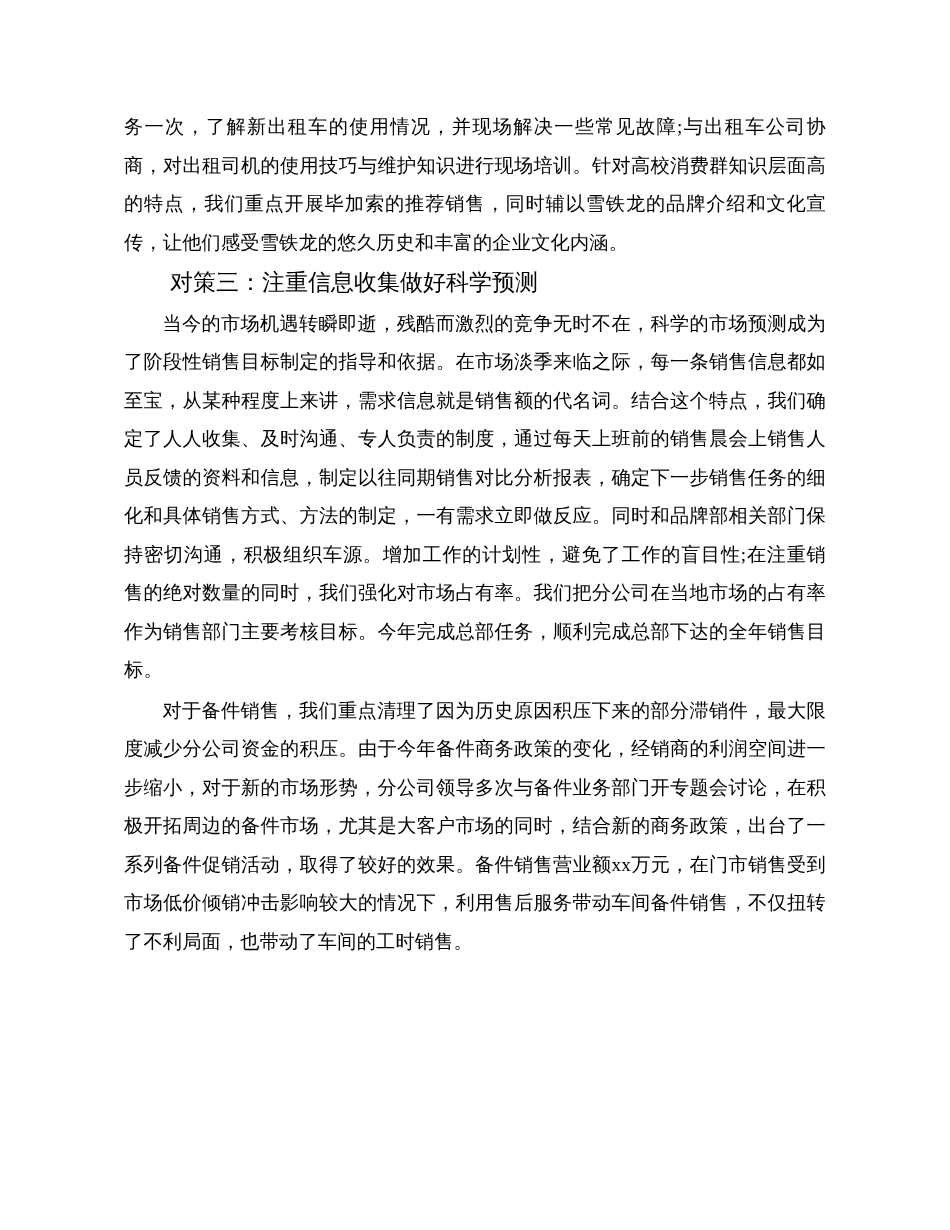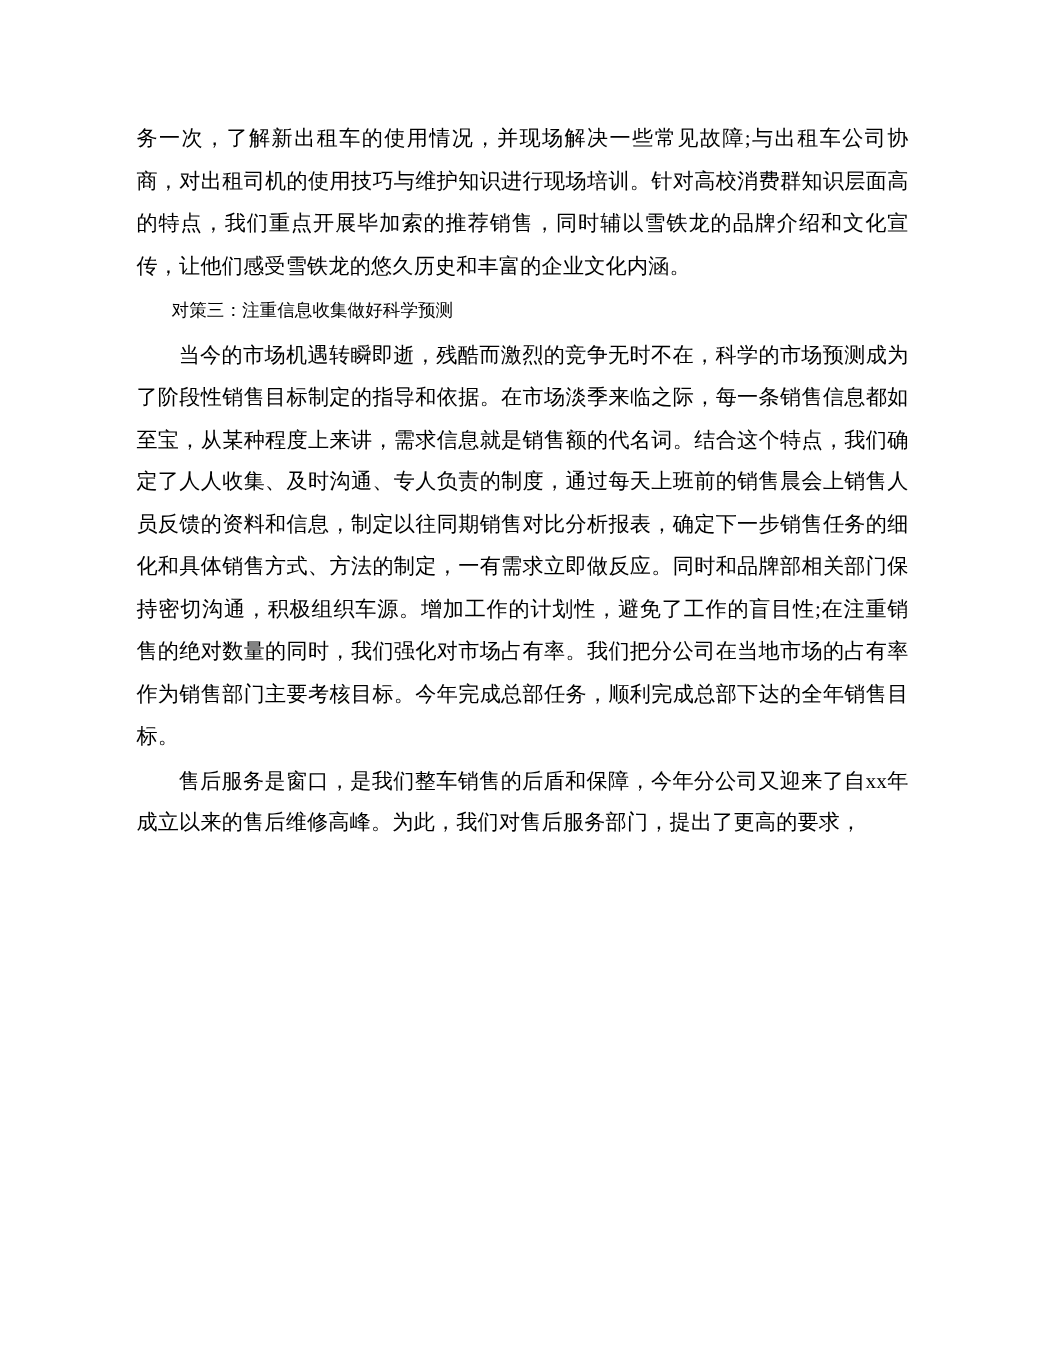--- a/index.html
+++ b/index.html
@@ -33,28 +33,28 @@
     letter-spacing: 0.2px;
   }
   .indent {
     text-indent: 2em;
   }
   .no-indent {
     text-indent: 0;
   }
   .heading {
     text-indent: 2em;
-    font-size: 16px;
+    font-size: 23px;
     line-height: 38.5px;
     margin: 0 0 2px 0;
   }
 </style>
 </head>
 <body>
 
 <div class="page">
   <div class="doc-body">
     <p class="para no-indent">务一次，了解新出租车的使用情况，并现场解决一些常见故障;与出租车公司协商，对出租司机的使用技巧与维护知识进行现场培训。针对高校消费群知识层面高的特点，我们重点开展毕加索的推荐销售，同时辅以雪铁龙的品牌介绍和文化宣传，让他们感受雪铁龙的悠久历史和丰富的企业文化内涵。</p>
     <p class="heading">对策三：注重信息收集做好科学预测</p>
     <p class="para indent">当今的市场机遇转瞬即逝，残酷而激烈的竞争无时不在，科学的市场预测成为了阶段性销售目标制定的指导和依据。在市场淡季来临之际，每一条销售信息都如至宝，从某种程度上来讲，需求信息就是销售额的代名词。结合这个特点，我们确定了人人收集、及时沟通、专人负责的制度，通过每天上班前的销售晨会上销售人员反馈的资料和信息，制定以往同期销售对比分析报表，确定下一步销售任务的细化和具体销售方式、方法的制定，一有需求立即做反应。同时和品牌部相关部门保持密切沟通，积极组织车源。增加工作的计划性，避免了工作的盲目性;在注重销售的绝对数量的同时，我们强化对市场占有率。我们把分公司在当地市场的占有率作为销售部门主要考核目标。今年完成总部任务，顺利完成总部下达的全年销售目标。</p>
-    <p class="para indent">售后服务是窗口，是我们整车销售的后盾和保障，今年分公司又迎来了自xx年成立以来的售后维修高峰。为此，我们对售后服务部门，提出了更高的要求，</p>
+    <p class="para indent">对于备件销售，我们重点清理了因为历史原因积压下来的部分滞销件，最大限度减少分公司资金的积压。由于今年备件商务政策的变化，经销商的利润空间进一步缩小，对于新的市场形势，分公司领导多次与备件业务部门开专题会讨论，在积极开拓周边的备件市场，尤其是大客户市场的同时，结合新的商务政策，出台了一系列备件促销活动，取得了较好的效果。备件销售营业额xx万元，在门市销售受到市场低价倾销冲击影响较大的情况下，利用售后服务带动车间备件销售，不仅扭转了不利局面，也带动了车间的工时销售。</p>
   </div>
 </div>
 
 </body></html>

